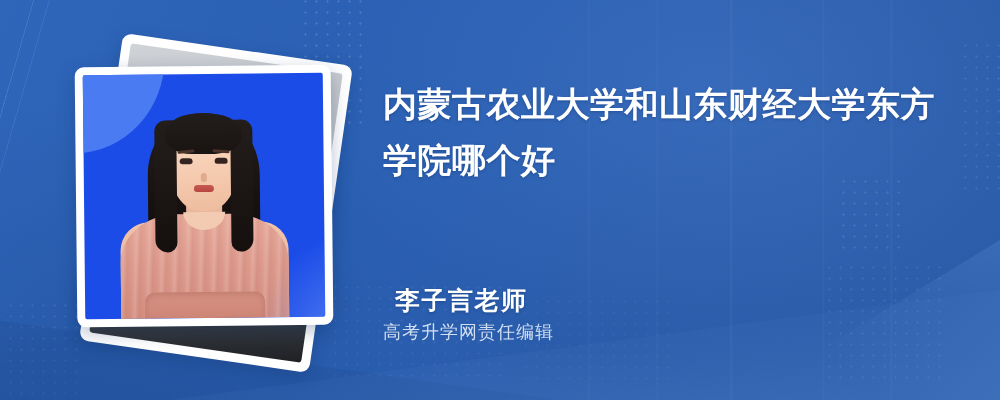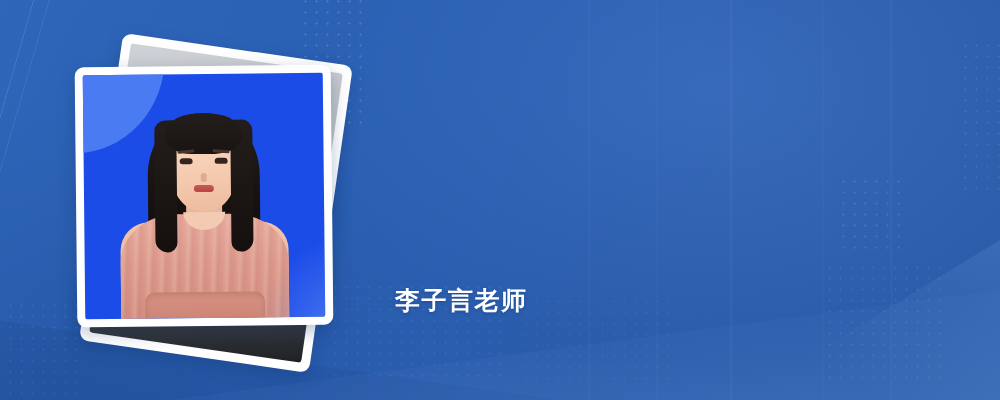--- a/index.html
+++ b/index.html
@@ -275,18 +275,20 @@
           <div class="pt-lips"></div>
         </div>
 
         <div class="photo-sheen"></div>
       </div>
     </div>
 
   </div>
 
   <div class="text-col">
+    <div class="title">内蒙古农业大学和山东财经大学东方学院哪个好</div>
 
     <div class="author">李子言老师</div>
 
+    <div class="byline">高考升学网责任编辑</div>
   </div>
 
 </div>
 
 </body></html>

